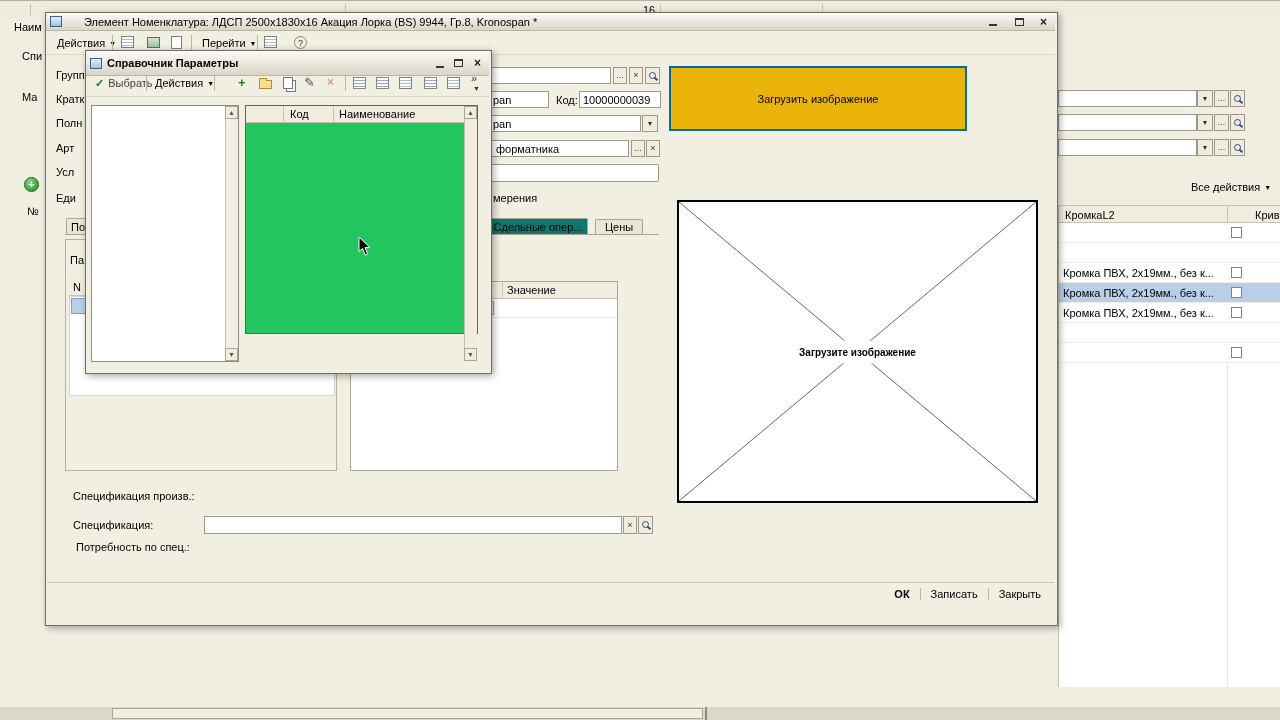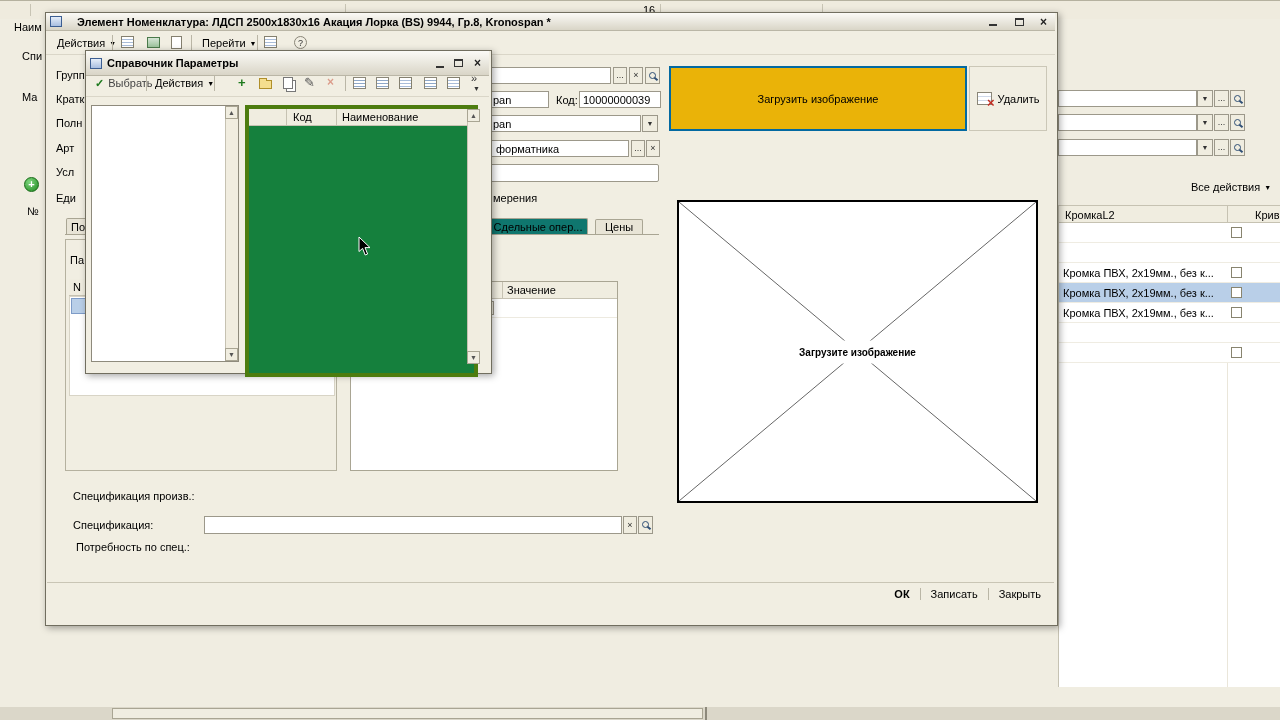--- a/index.html
+++ b/index.html
@@ -147,21 +147,21 @@
   </div>
 
   <div class="abs" style="left:0;top:707px;width:1280px;height:13px;background:#DBD7C9">
     <div class="abs" style="left:112px;top:1px;width:591px;height:11px;background:#F0EDE1;border:1px solid #A9A593;box-sizing:border-box"></div>
     <div class="abs" style="left:705px;top:0;width:2px;height:13px;background:#8D897B"></div>
   </div>
 
   <div class="win" style="left:45px;top:12px;width:1011px;height:612px;z-index:10">
     <div class="tbar" style="position:absolute;left:0;top:0;width:1009px;height:18px;padding:0 4px">
       <div class="ic-grid"></div>
-      <span style="margin-left:15px;flex:1;overflow:hidden;white-space:nowrap;font-weight:bold">Элемент Номенклатура: ЛДСП 2500x1830x16 Акация Лорка (BS) 9944, Гр.8, Kronospan *</span>
+      <span style="margin-left:22px;flex:1;overflow:hidden;white-space:nowrap;font-weight:normal">Элемент Номенклатура: ЛДСП 2500x1830x16 Акация Лорка (BS) 9944, Гр.8, Kronospan *</span>
       <div class="wbtn">
           <div class="gl-min"></div>
         </div>
       <div class="wbtn" style="margin-left:12px">
           <div class="gl-max"></div>
         </div>
       <div class="wbtn gl-close" style="margin-left:9px">
           <span>×</span>
         </div>
     </div>
@@ -254,24 +254,20 @@
       </div>
       <div class="abs" style="left:0;top:17px;width:266px;height:18px;border-bottom:1px solid #EDEAE0">
         <div class="gbtn" style="left:129px;top:2px;width:14px;height:14px">
             <span>×</span>
           </div>
       </div>
     </div>
 
     <div class="abs" style="left:623px;top:53px;width:298px;height:65px;background:#eab308;border:2px solid #0369a1;box-sizing:border-box;display:flex;align-items:center;justify-content:center">
       <span>Загрузить изображение</span>
-    </div>
-    <div class="abs" style="left:923px;top:53px;width:78px;height:65px;background:#F1EEE2;border:1px solid #CBC7B7;box-sizing:border-box;display:flex;align-items:center;justify-content:center;gap:6px">
-      <div class="ic-del"></div>
-      <span>Удалить</span>
     </div>
     <div class="abs" style="left:631px;top:187px;width:361px;height:303px;background:#fff;border:2px solid #000;box-sizing:border-box">
       <svg width="357" height="299" style="position:absolute;left:0;top:0">
         <line x1="0" y1="0" x2="357" y2="299" stroke="#666" stroke-width="1"></line>
         <line x1="357" y1="0" x2="0" y2="299" stroke="#666" stroke-width="1"></line>
       </svg>
       <div class="abs" style="left:50%;top:50%;transform:translate(-50%,-50%);background:#fff;padding:6px 14px;font-size:10px;font-weight:bold;white-space:nowrap">Загрузите изображение</div>
     </div>
 
     <span class="lbl" style="left:27px;top:477px">Спецификация произв.:</span>
@@ -338,21 +334,21 @@
       <div class="abs" style="left:133px;top:0;width:13px;height:255px;background:#F1EDE0;border-left:1px solid #C6C2B2;box-sizing:border-box">
         <div class="sarr" style="left:-1px;top:0">
             <span>▲</span>
           </div>
         <div class="sarr" style="left:-1px;top:242px">
             <span>▼</span>
           </div>
       </div>
     </div>
 
-    <div class="abs" style="left:159px;top:54px;width:233px;height:272px;background:#15803d;border:4px solid #4d7c0f;box-sizing:border-box">
+    <div class="abs" style="left:159px;top:54px;width:233px;height:229px;background:#22c55e;border:1px solid #4d7c0f;box-sizing:border-box">
       <div class="hdr" style="position:absolute;left:0;top:0;width:218px;height:17px">
         <div class="abs" style="left:37px;top:0;width:1px;height:17px;background:#C6C2B2"></div>
         <span class="lbl" style="left:44px;top:2px">Код</span>
         <div class="abs" style="left:87px;top:0;width:1px;height:17px;background:#C6C2B2"></div>
         <span class="lbl" style="left:93px;top:2px">Наименование</span>
       </div>
       <div class="abs" style="left:218px;top:0;width:13px;height:255px;background:#F1EDE0;border-left:1px solid #C6C2B2;box-sizing:border-box">
         <div class="sarr" style="left:-1px;top:0">
             <span>▲</span>
           </div>

